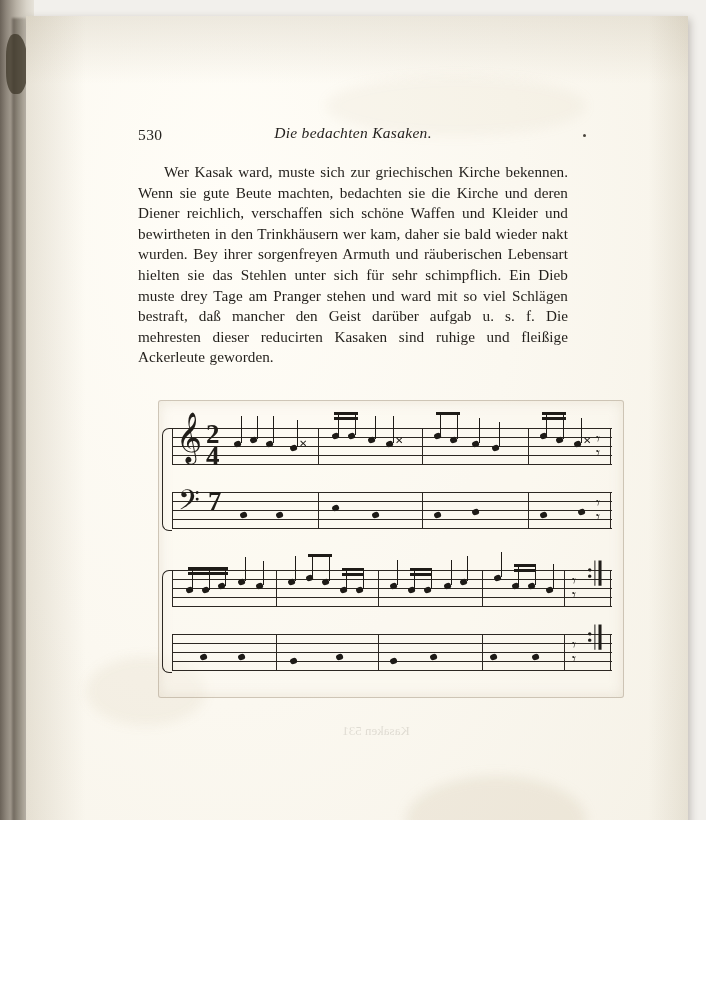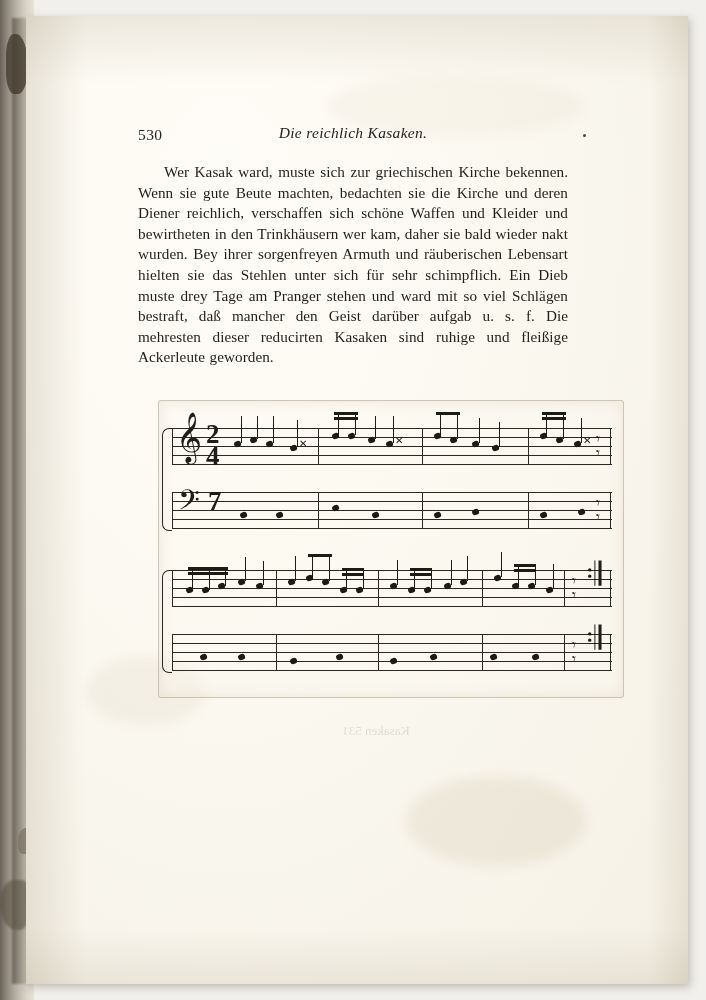--- a/index.html
+++ b/index.html
@@ -10,21 +10,21 @@
     width: 706px;
     height: 1000px;
     background: #ffffff;
     font-family: "Liberation Serif", serif;
     overflow: hidden;
   }
 
   #page {
     position: relative;
     width: 706px;
-    height: 1000px;
+    height: 820px;
     background: #0ea5e9;
     overflow: hidden;
   }
 
   
   .backdrop {
     position: absolute;
     inset: 0;
     background: #f2f0ec;
   }
@@ -314,21 +314,21 @@
 
   <div class="leaf">
     <div class="leaf-aging"></div>
     <div class="leaf-foxing-1"></div>
     <div class="leaf-foxing-2"></div>
     <div class="leaf-foxing-3"></div>
 
     <div class="textblock">
       <div class="headline">
         <div class="folio">530</div>
-        <div class="running-head">Die reichlich Kasaken.</div>
+        <div class="running-head">Die bedachten Kasaken.</div>
         <div class="headline-dot"></div>
       </div>
       <div class="body-par">Wer Kasak ward, muste sich zur griechischen Kirche bekennen. Wenn sie gute Beute machten, bedachten sie die Kirche und deren Diener reichlich, verschaffen sich schöne Waffen und Kleider und bewirtheten in den Trinkhäusern wer kam, daher sie bald wieder nakt wurden. Bey ihrer sorgenfreyen Armuth und räuberischen Lebensart hielten sie das Stehlen unter sich für sehr schimpflich. Ein Dieb muste drey Tage am Pranger stehen und ward mit so viel Schlägen bestraft, daß mancher den Geist darüber aufgab u. s. f. Die mehresten dieser reducirten Kasaken sind ruhige und fleißige Ackerleute geworden.</div>
     </div>
 
     <div class="plate">
       <div class="plate-mark"></div>
 
       <div class="system system-1">
         <div class="staff">

